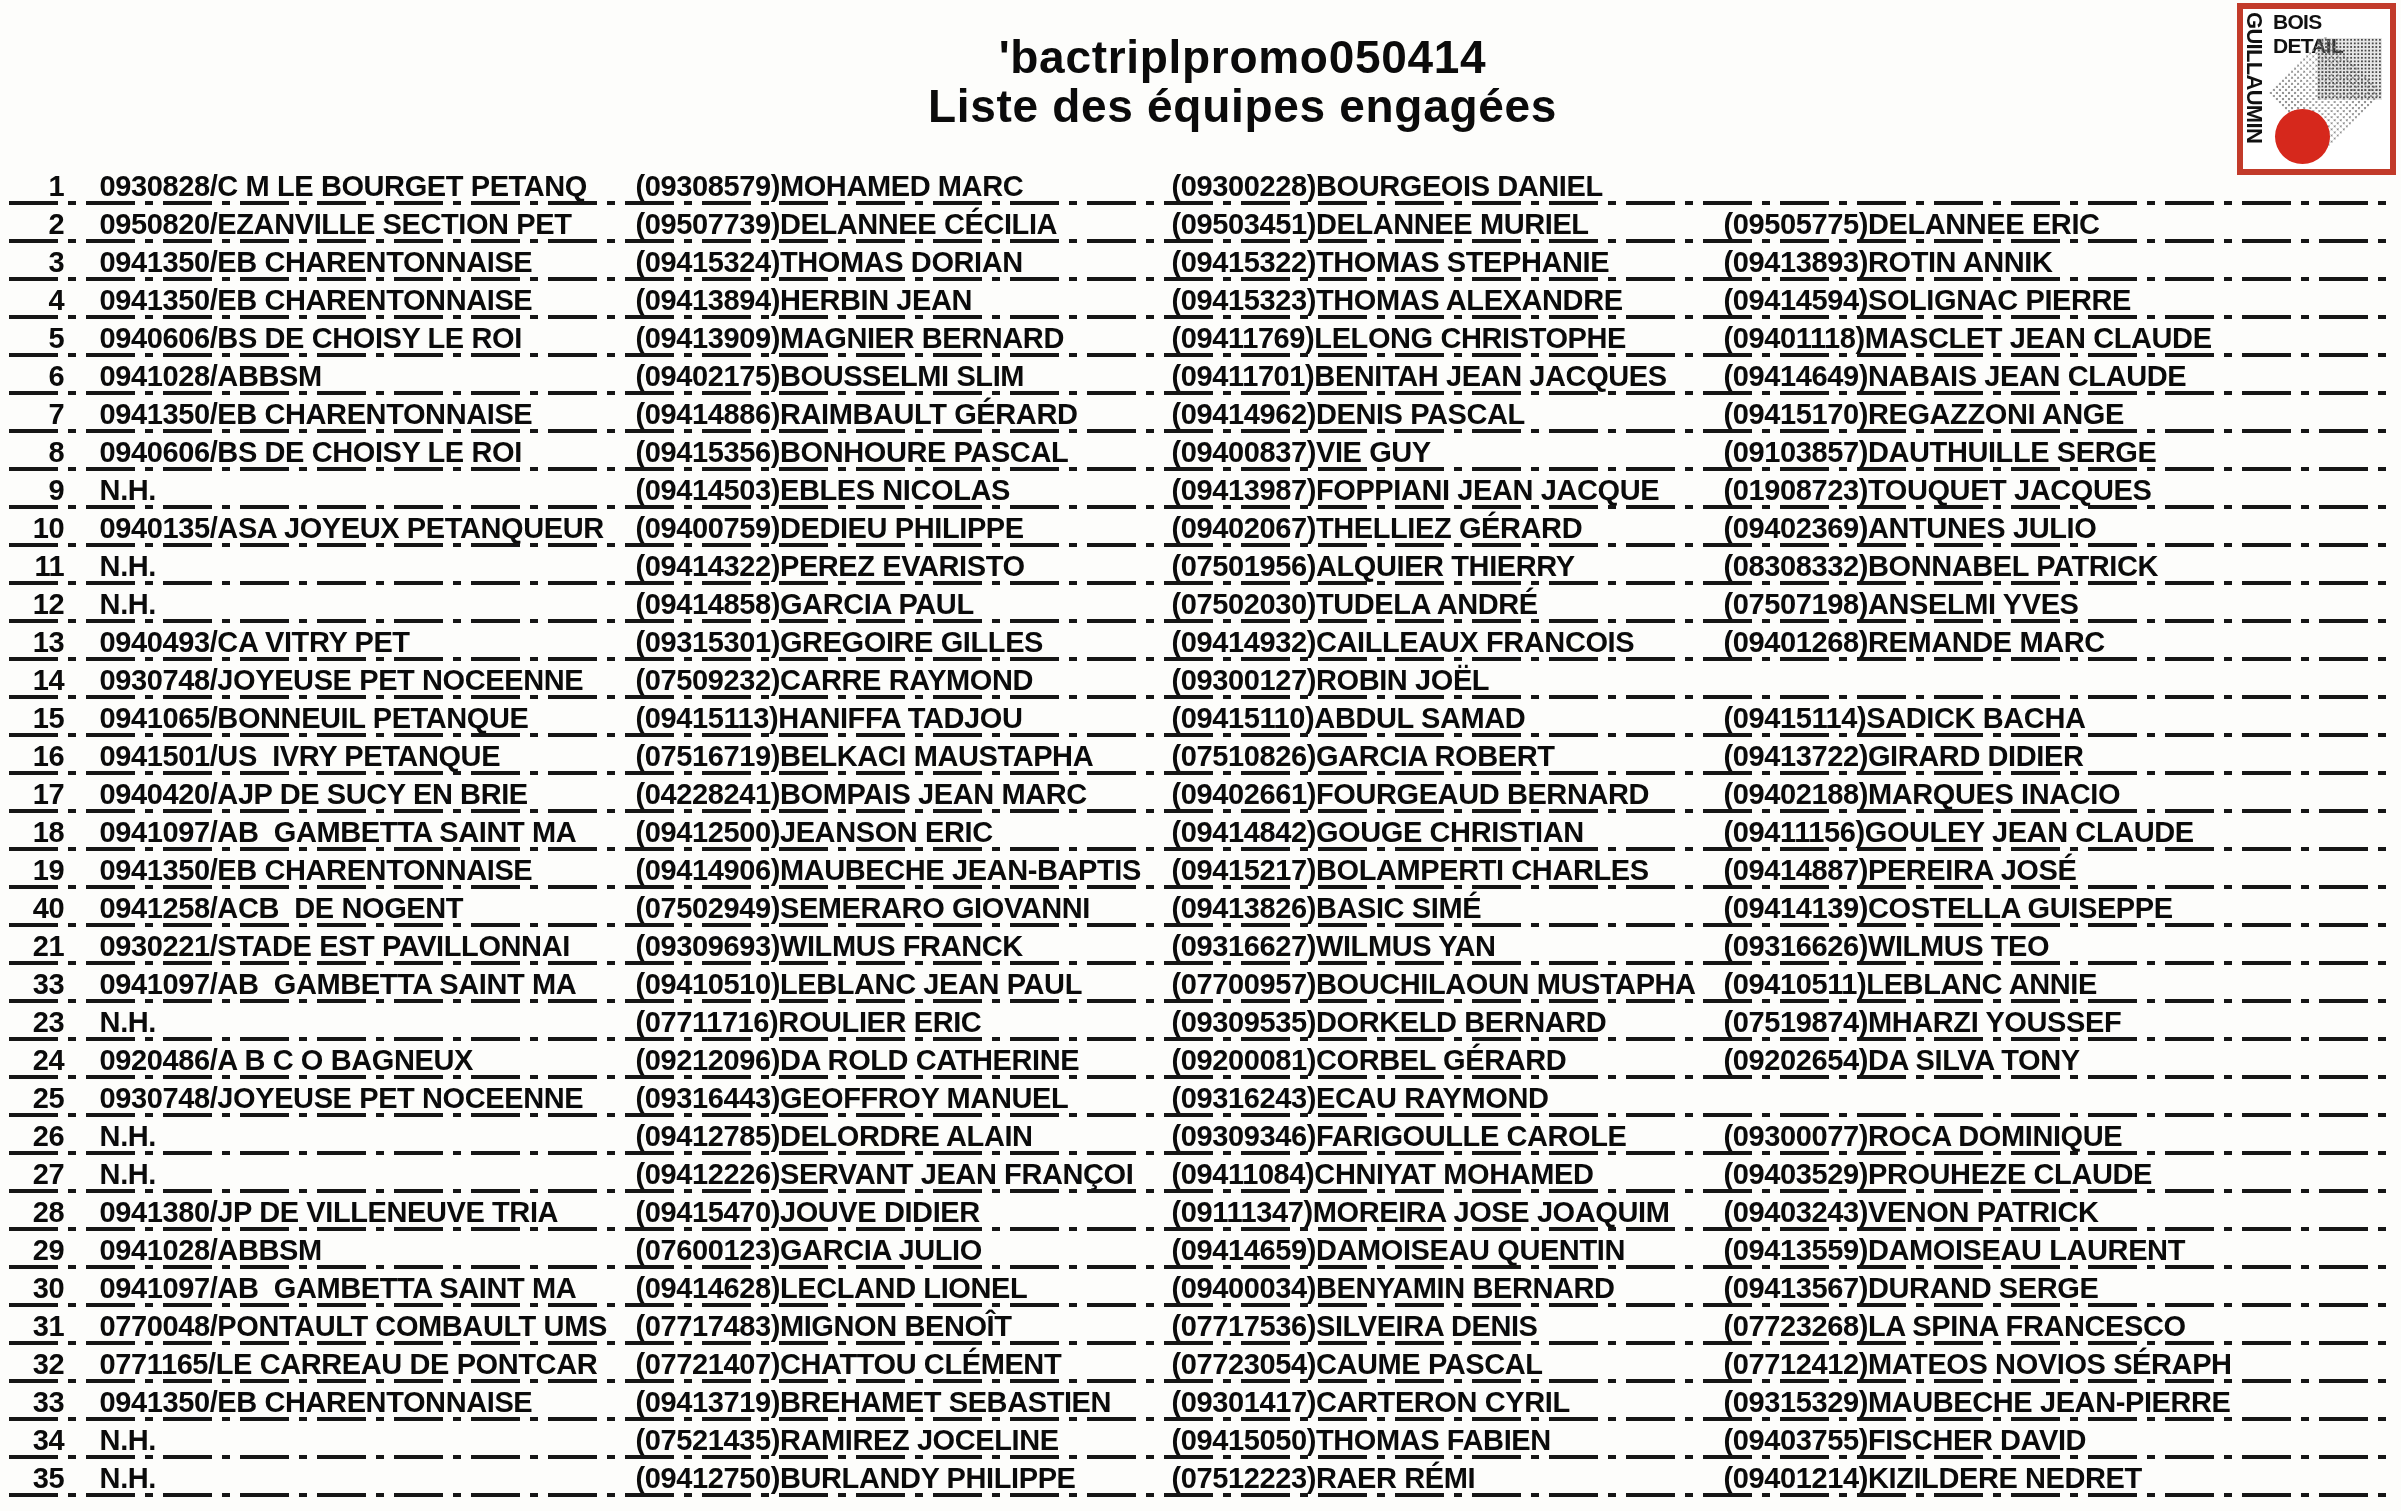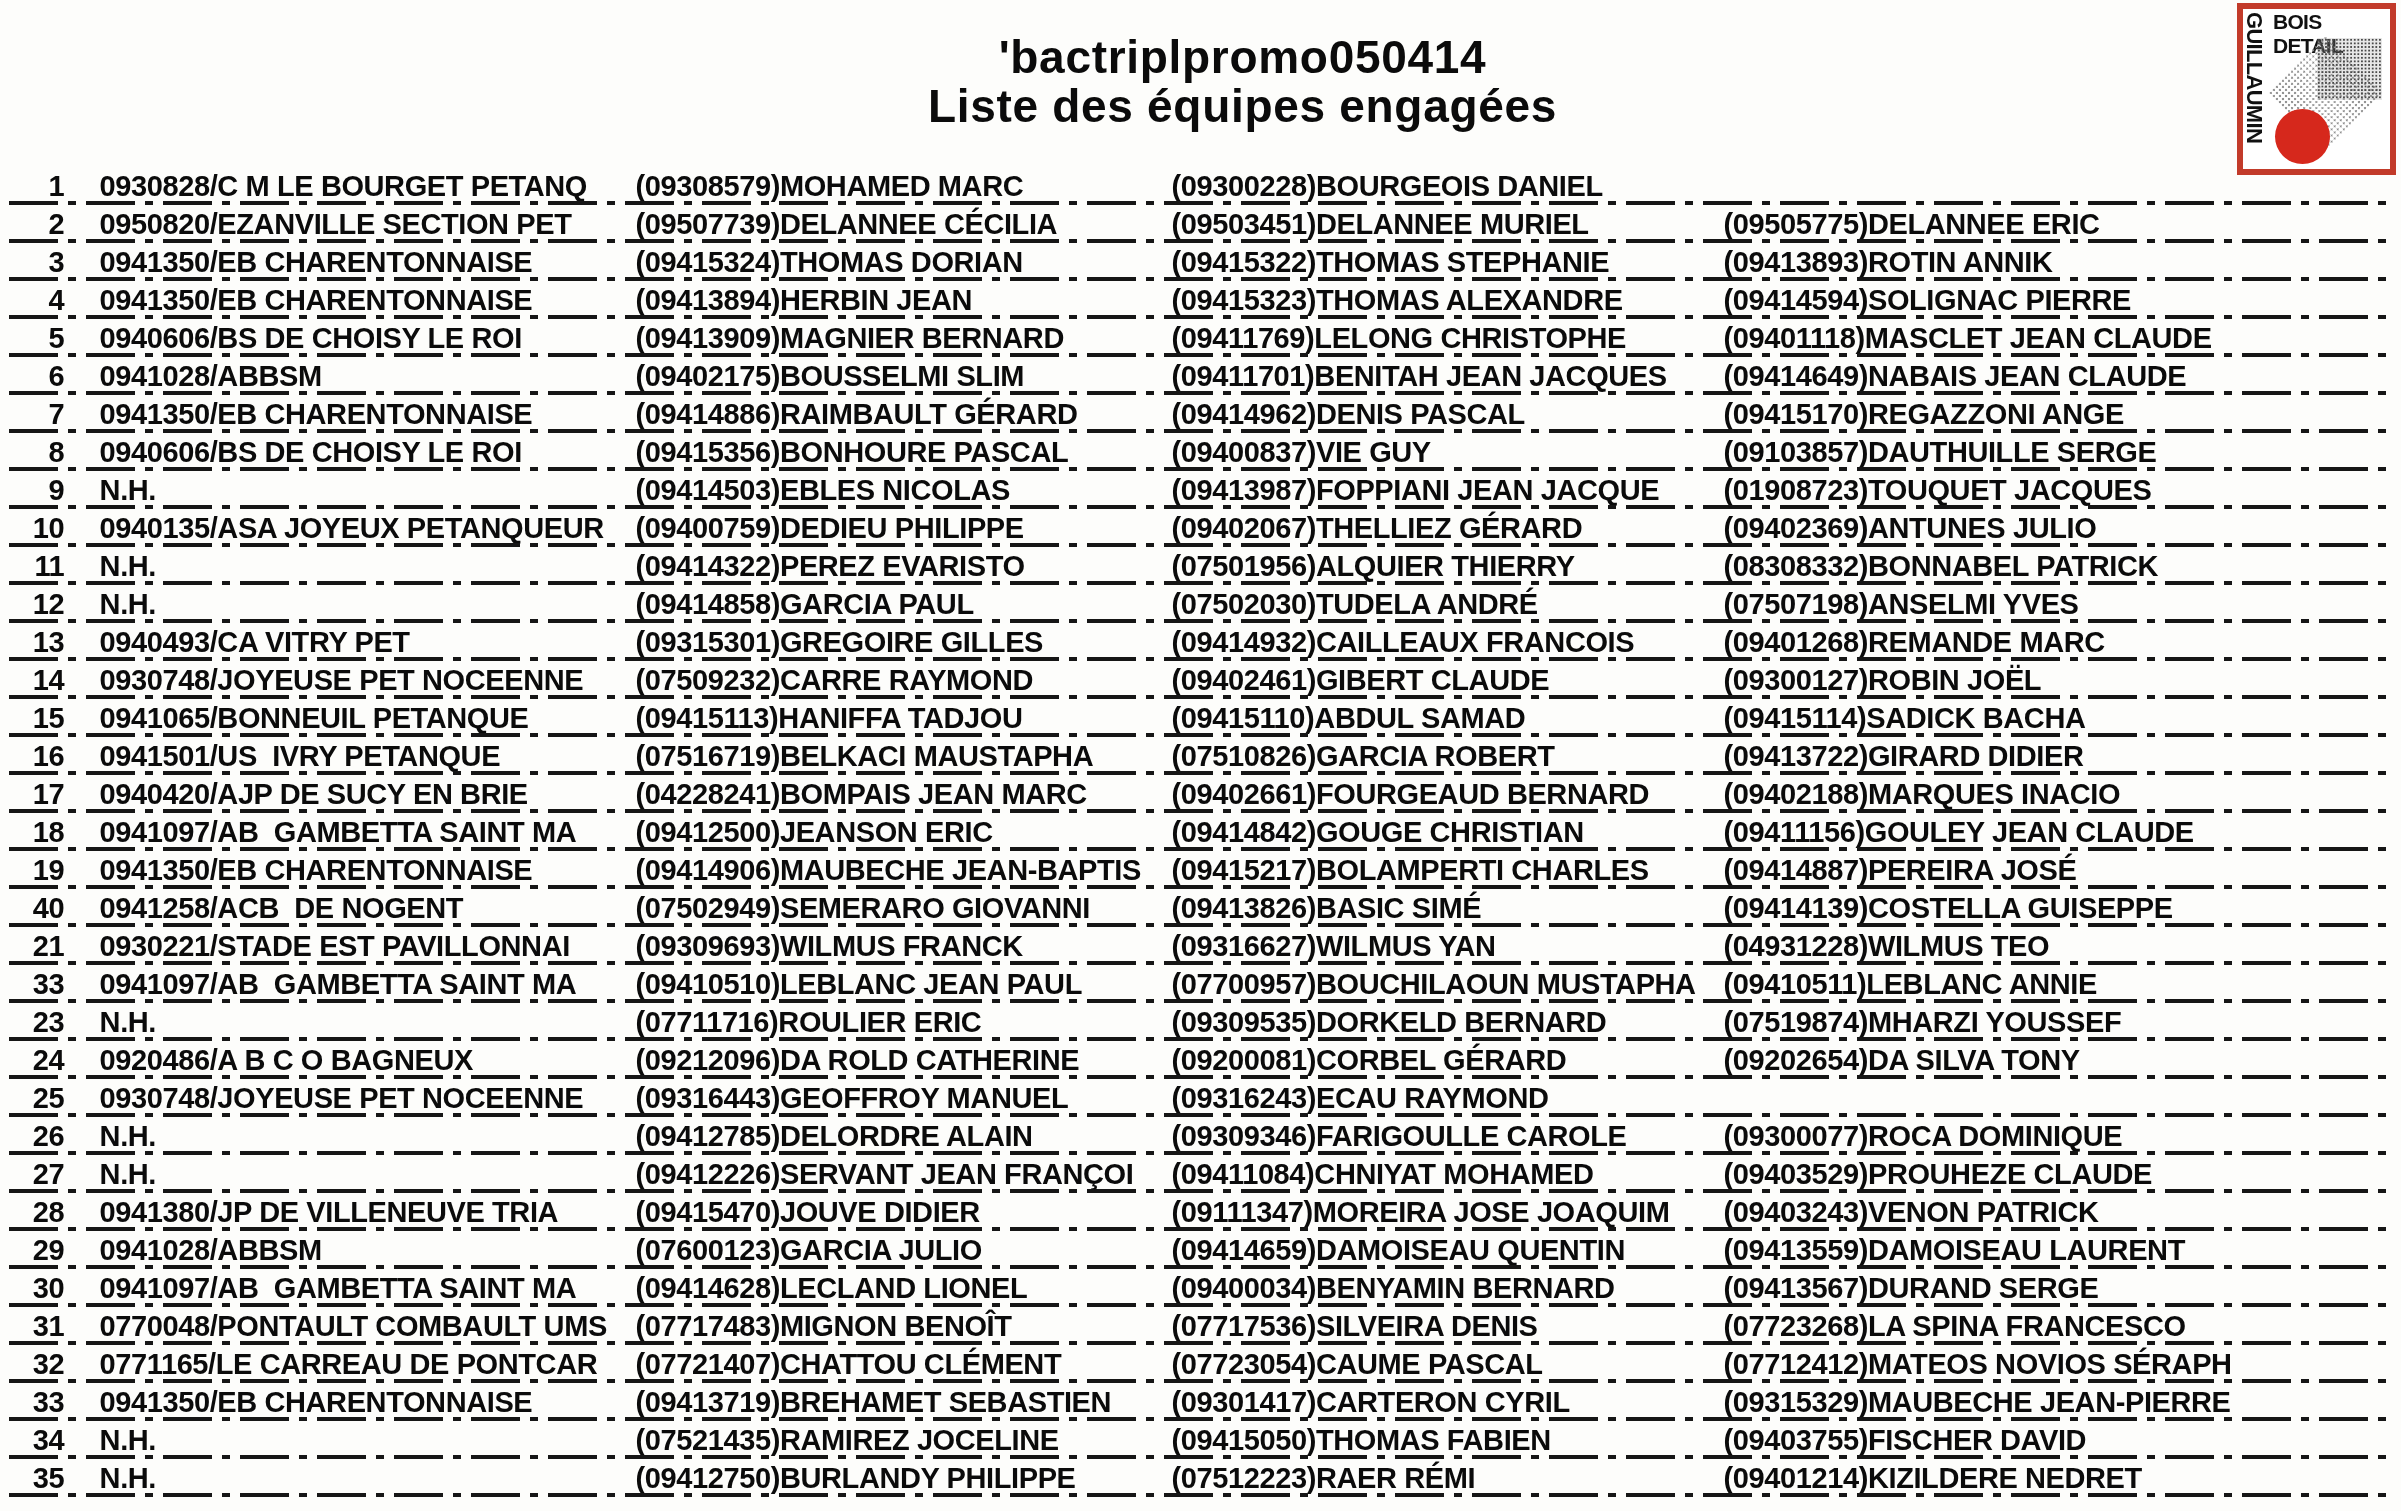--- a/index.html
+++ b/index.html
@@ -181,21 +181,20 @@
     <div class="c club">0940493/CA VITRY PET</div>
     <div class="c p1">(09315301)GREGOIRE GILLES</div>
     <div class="c p2">(09414932)CAILLEAUX FRANCOIS</div>
     <div class="c p3">(09401268)REMANDE MARC</div>
   </div>
 
   <div class="row">
     <div class="c num">14</div>
     <div class="c club">0930748/JOYEUSE PET NOCEENNE</div>
     <div class="c p1">(07509232)CARRE RAYMOND</div>
-    <div class="c p2">(09402461)GIBERT CLAUDE</div>
     <div class="c p3">(09300127)ROBIN JOËL</div>
   </div>
 
   <div class="row">
     <div class="c num">15</div>
     <div class="c club">0941065/BONNEUIL PETANQUE</div>
     <div class="c p1">(09415113)HANIFFA TADJOU</div>
     <div class="c p2">(09415110)ABDUL SAMAD</div>
     <div class="c p3">(09415114)SADICK BACHA</div>
   </div>
@@ -238,21 +237,21 @@
     <div class="c p1">(07502949)SEMERARO GIOVANNI</div>
     <div class="c p2">(09413826)BASIC SIMÉ</div>
     <div class="c p3">(09414139)COSTELLA GUISEPPE</div>
   </div>
 
   <div class="row">
     <div class="c num">21</div>
     <div class="c club">0930221/STADE EST PAVILLONNAI</div>
     <div class="c p1">(09309693)WILMUS FRANCK</div>
     <div class="c p2">(09316627)WILMUS YAN</div>
-    <div class="c p3">(04931228)WILMUS TEO</div>
+    <div class="c p3">(09316626)WILMUS TEO</div>
   </div>
 
   <div class="row">
     <div class="c num">33</div>
     <div class="c club">0941097/AB  GAMBETTA SAINT MA</div>
     <div class="c p1">(09410510)LEBLANC JEAN PAUL</div>
     <div class="c p2">(07700957)BOUCHILAOUN MUSTAPHA</div>
     <div class="c p3">(09410511)LEBLANC ANNIE</div>
   </div>
 

